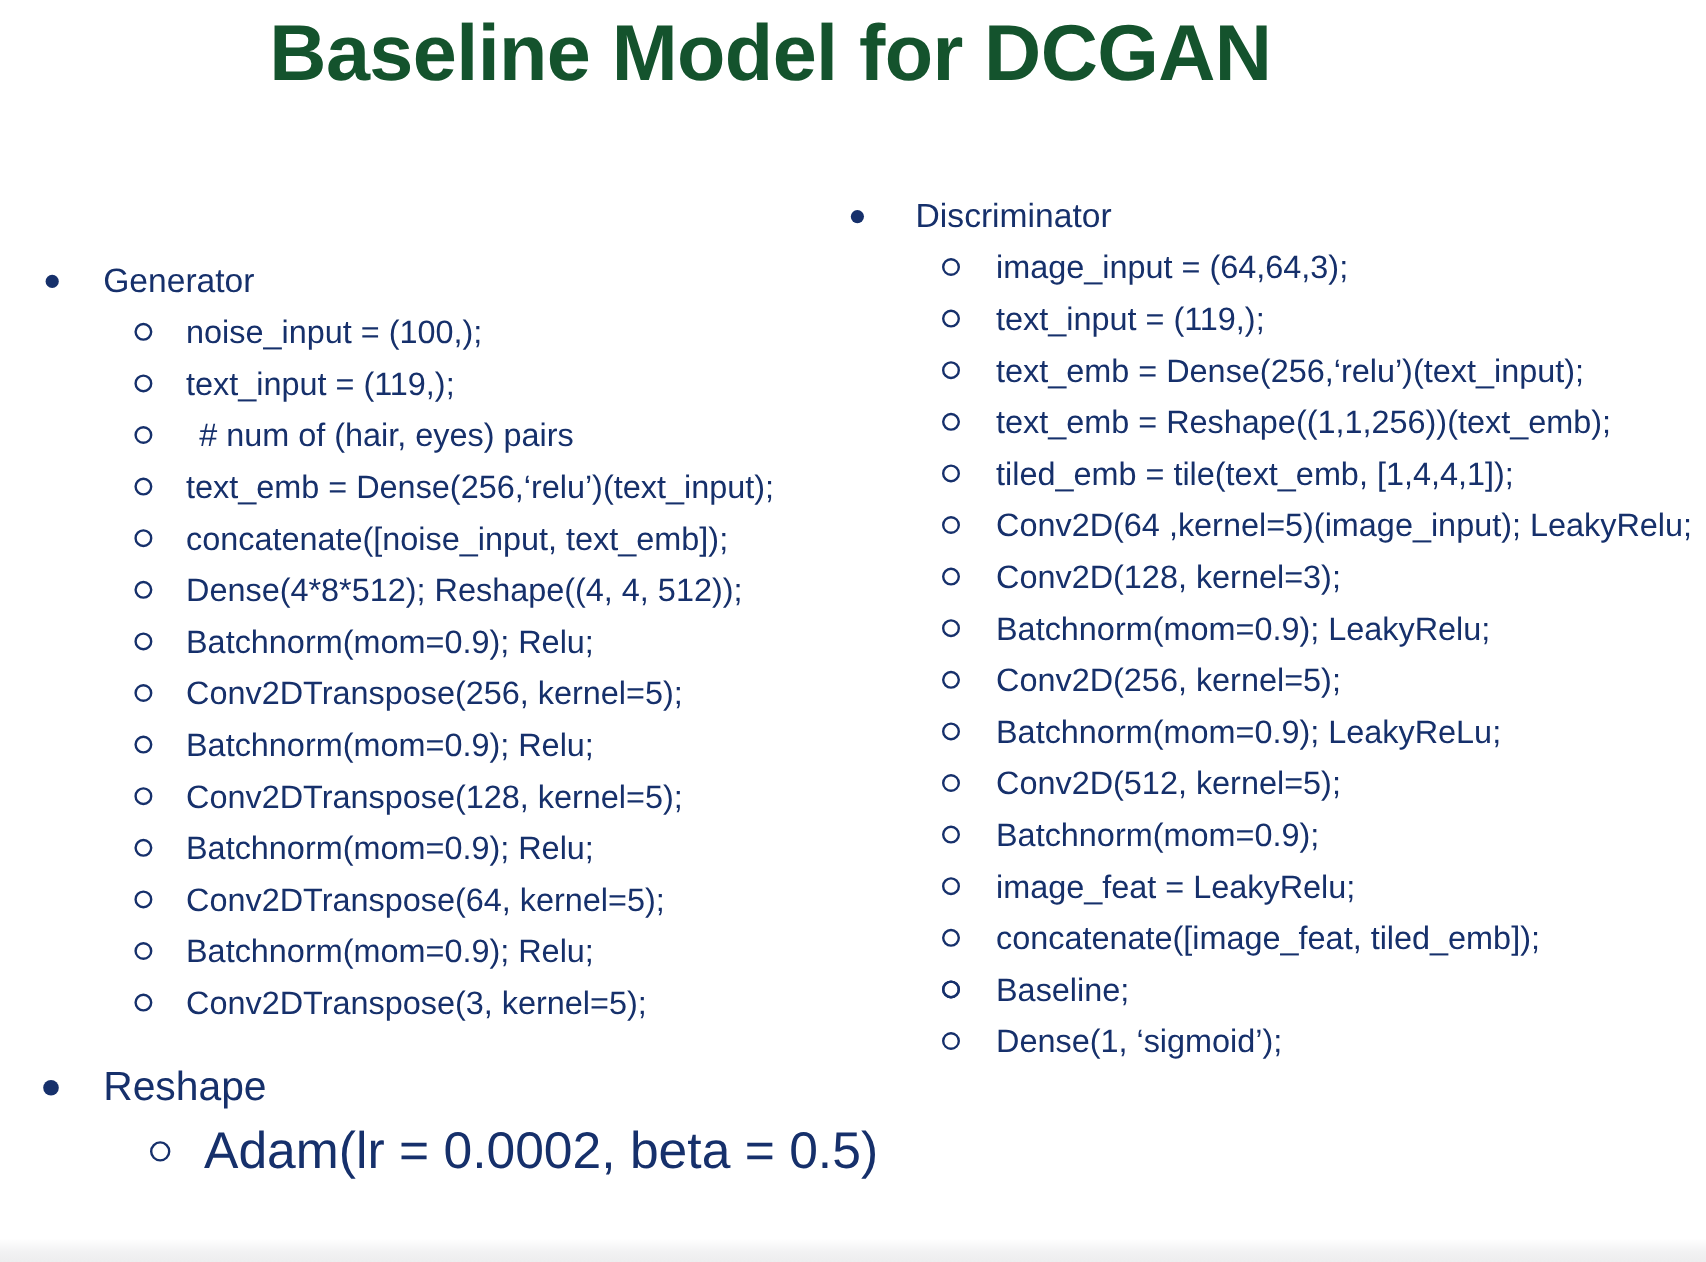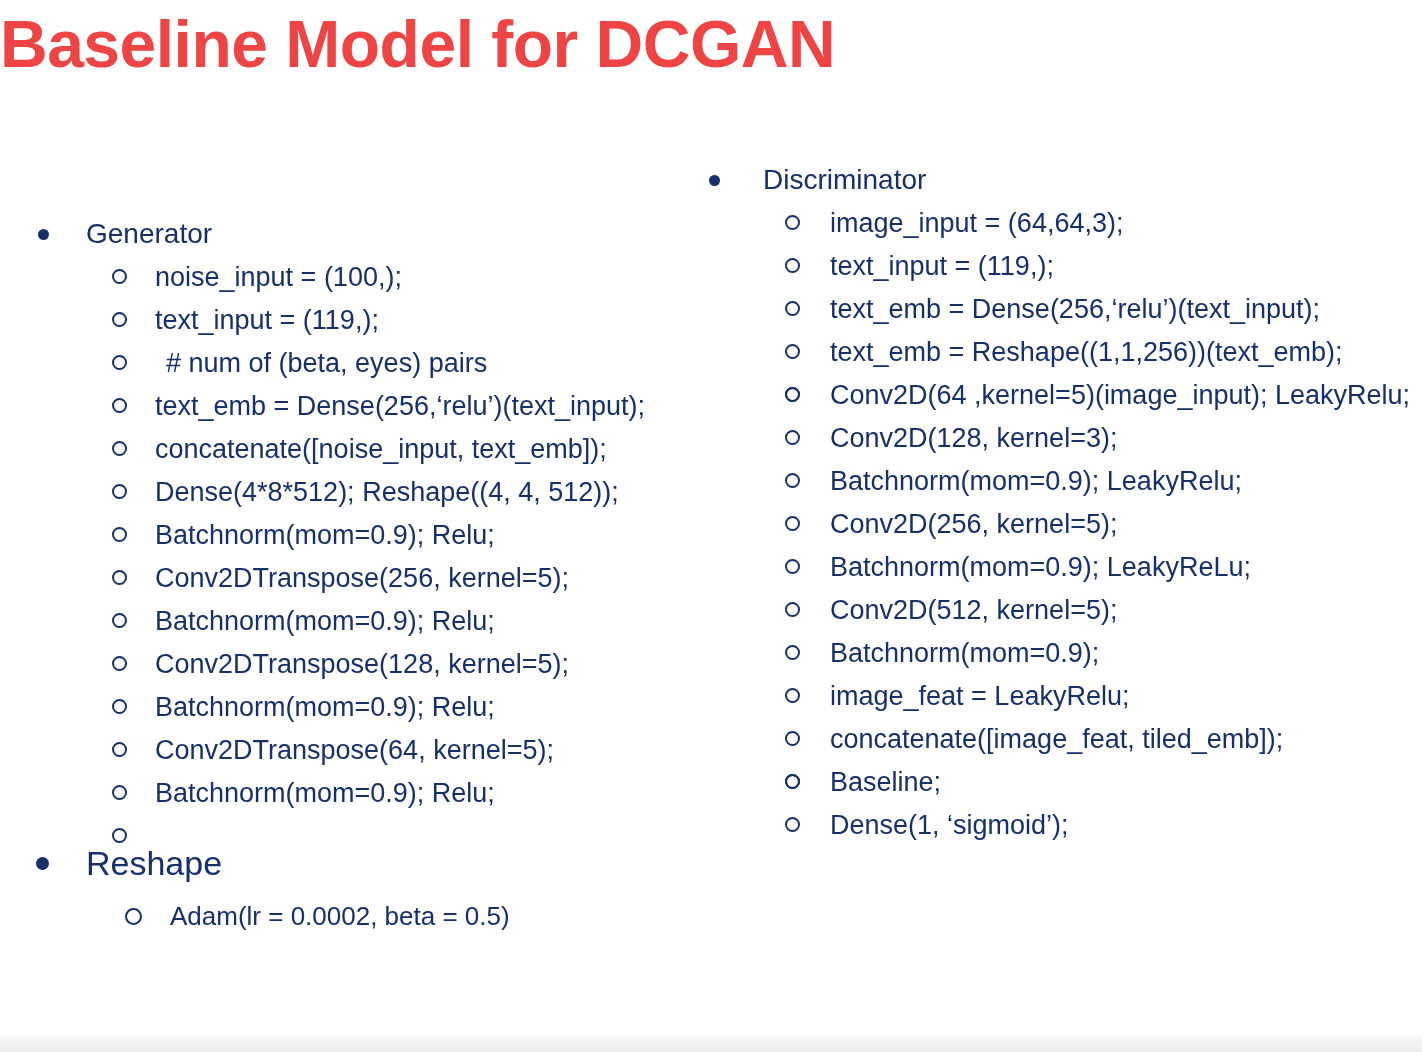--- a/index.html
+++ b/index.html
@@ -21,24 +21,25 @@
     background: #ffffff;
     overflow: hidden;
   }
 
   
   .slide-title {
     position: absolute;
     left: 0;
     top: 8px;
     width: 1284px;
+    text-align: center;
     font-size: 66px;
     font-weight: bold;
     letter-spacing: -0.5px;
-    color: #ef4444;
+    color: #14532d;
     white-space: nowrap;
     line-height: 1.12;
   }
 
   
   .col {
     position: absolute;
     color: #16306B;
   }
 
@@ -138,21 +139,21 @@
     left: 16px;
     line-height: 52px;
   }
 
   .training-group .l1 .bullet::before {
     width: 13px;
     height: 13px;
   }
 
   .training-group .l2 {
-    font-size: 26px;
+    font-size: 43px;
     line-height: 54px;
     padding-left: 150px;
   }
 
   .training-group .l2 .obullet {
     left: 105px;
     line-height: 54px;
   }
 
   .training-group .l2 .obullet::before {
@@ -206,21 +207,21 @@
       <div class="l2">
         <span class="obullet"></span>
         <span>noise_input = (100,);</span>
       </div>
       <div class="l2">
         <span class="obullet"></span>
         <span>text_input = (119,);</span>
       </div>
       <div class="l2 extra-indent">
         <span class="obullet"></span>
-        <span># num of (beta, eyes) pairs</span>
+        <span># num of (hair, eyes) pairs</span>
       </div>
       <div class="l2">
         <span class="obullet"></span>
         <span>text_emb = Dense(256,‘relu’)(text_input);</span>
       </div>
       <div class="l2">
         <span class="obullet"></span>
         <span>concatenate([noise_input, text_emb]);</span>
       </div>
       <div class="l2">
@@ -250,20 +251,21 @@
       <div class="l2">
         <span class="obullet"></span>
         <span>Conv2DTranspose(64, kernel=5);</span>
       </div>
       <div class="l2">
         <span class="obullet"></span>
         <span>Batchnorm(mom=0.9); Relu;</span>
       </div>
       <div class="l2">
         <span class="obullet"></span>
+        <span>Conv2DTranspose(3, kernel=5);</span>
       </div>
     </div>
 
     <div class="group training-group">
       <div class="l1">
         <span class="bullet"></span>
         <span>Reshape</span>
       </div>
       <div class="l2">
         <span class="obullet"></span>
@@ -292,20 +294,21 @@
       <div class="l2">
         <span class="obullet"></span>
         <span>text_emb = Dense(256,‘relu’)(text_input);</span>
       </div>
       <div class="l2">
         <span class="obullet"></span>
         <span>text_emb = Reshape((1,1,256))(text_emb);</span>
       </div>
       <div class="l2">
         <span class="obullet"></span>
+        <span>tiled_emb = tile(text_emb, [1,4,4,1]);</span>
       </div>
       <div class="l2">
         <span class="obullet"></span>
         <span>Conv2D(64 ,kernel=5)(image_input); LeakyRelu;</span>
       </div>
       <div class="l2">
         <span class="obullet"></span>
         <span>Conv2D(128, kernel=3);</span>
       </div>
       <div class="l2">

